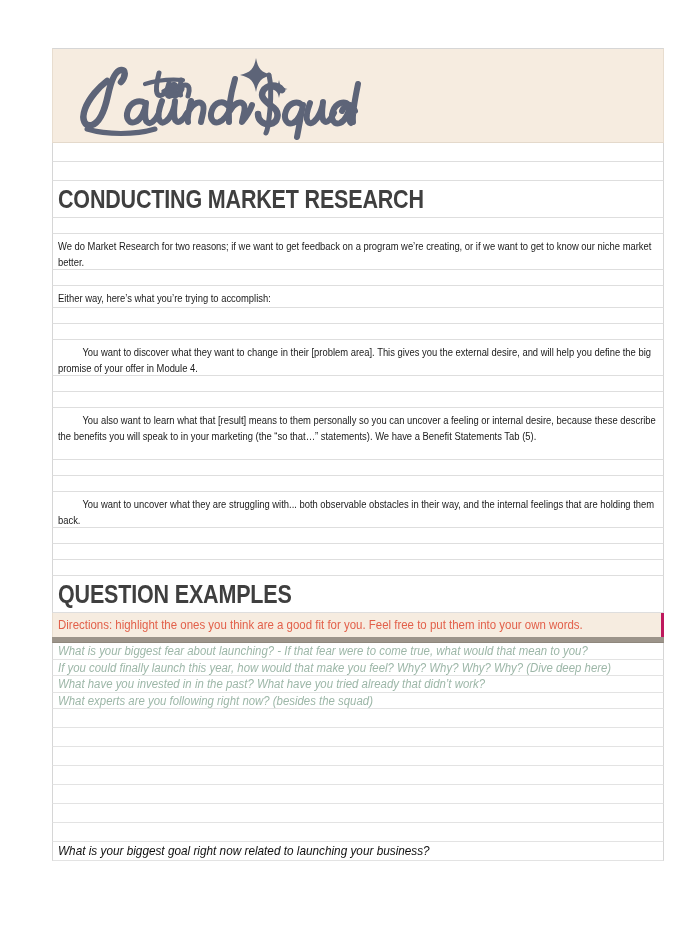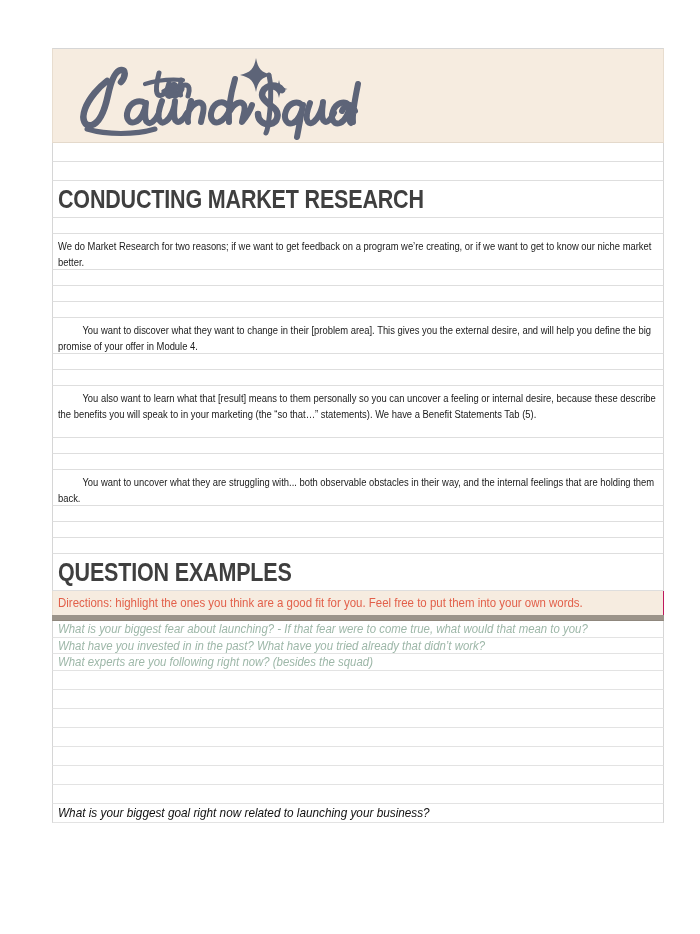--- a/index.html
+++ b/index.html
@@ -100,21 +100,21 @@
   .p-2line { height: 36px; }
   .p-1line { height: 22px; }
   .p-3line { height: 52px; }
 
   
   .directions {
     height: 24px;
     line-height: 24px;
     background: #f6ece0;
     border-left: 1px solid #e8ddcf;
-    border-right: 1px solid #be185d;
+    border-right: 3px solid #be185d;
     border-bottom: none;
     color: #e2604a;
     font-family: "Liberation Sans Narrow", "Liberation Sans", sans-serif;
     font-size: 12.2px;
     white-space: nowrap;
     overflow: hidden;
   }
   .directions span {
     display: inline-block;
     transform: scaleX(0.94);
@@ -223,20 +223,23 @@
   </div>
 
   <div class="row spacer-sm"></div>
 
   <div class="row para p-2line">
     <span>We do Market Research for two reasons; if we want to get feedback on a program we’re creating, or if we want to get to know our niche market better.</span>
   </div>
 
   <div class="row spacer-sm"></div>
 
+  <div class="row para p-1line">
+    <span>Either way, here’s what you’re trying to accomplish:</span>
+  </div>
 
   <div class="row spacer-sm"></div>
   <div class="row spacer-sm"></div>
 
   <div class="row para indent p-2line">
     <span>You want to discover what they want to change in their [problem area]. This gives you the external desire, and will help you define the big promise of your offer in Module 4.</span>
   </div>
   <div class="row spacer-sm"></div>
   <div class="row spacer-sm"></div>
 
@@ -259,20 +262,23 @@
 
   <div class="row directions">
     <span>Directions: highlight the ones you think are a good fit for you. Feel free to put them into your own words.</span>
   </div>
   <div class="row divider-bar"></div>
 
   <div class="row qrow">
     <span>What is your biggest fear about launching? - If that fear were to come true, what would that mean to you?</span>
   </div>
   <div class="row qrow">
+    <span>If you could finally launch this year, how would that make you feel? Why?  Why? Why? Why? (Dive deep here)</span>
+  </div>
+  <div class="row qrow">
     <span>What have you invested in in the past? What have you tried already that didn’t work?</span>
   </div>
   <div class="row qrow">
     <span>What experts are you following right now? (besides the squad)</span>
   </div>
 
   <div class="row qrow blank tall">
     <span></span>
   </div>
   <div class="row qrow blank tall">

